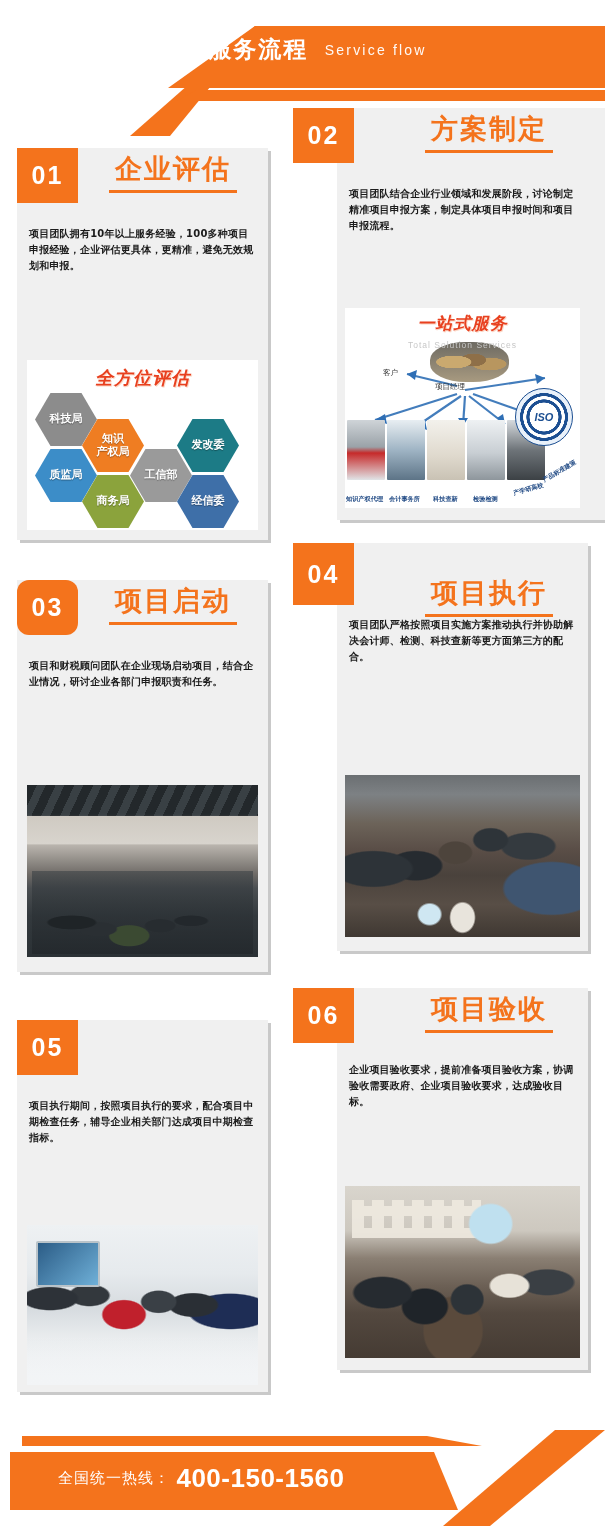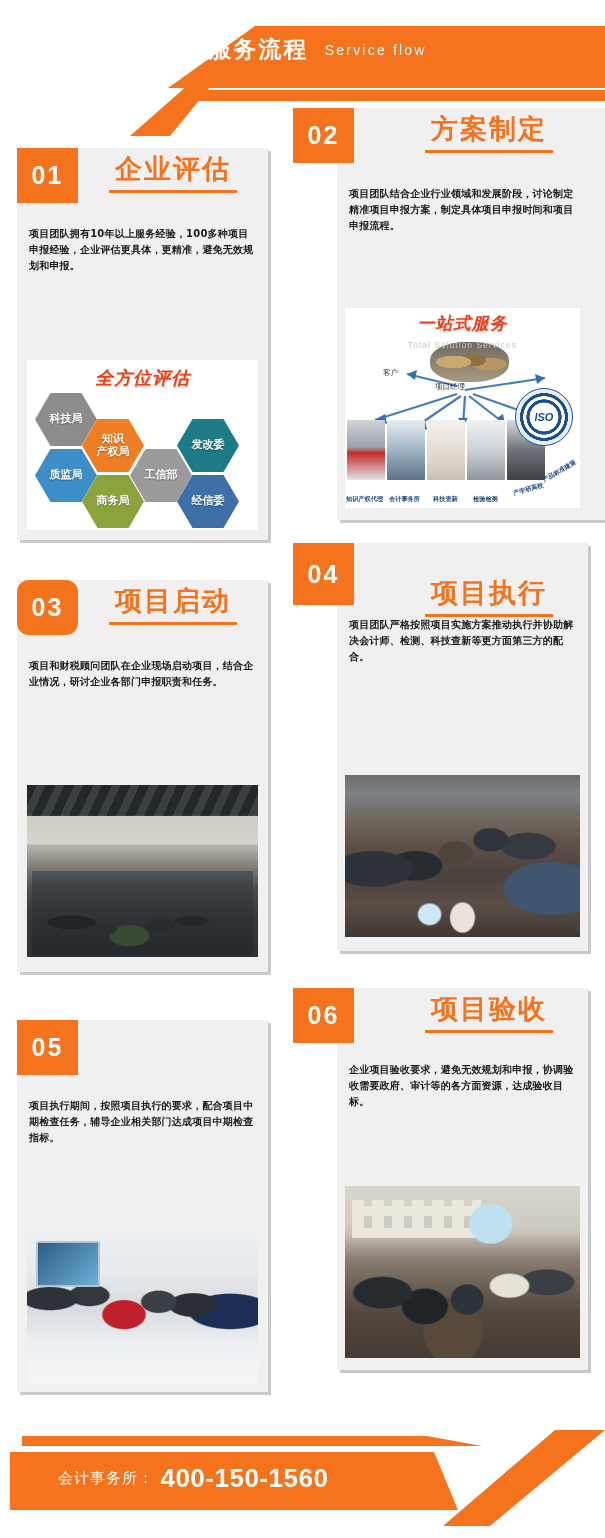--- a/index.html
+++ b/index.html
@@ -516,29 +516,29 @@
 </div>
 
 <div class="card" style="left:337px; top:988px; width:251px; height:382px;">
   <div class="card-badge" style="left:-44px; top:0px; width:61px; height:55px;">
     <span>06</span>
   </div>
   <div style="position:absolute; left:58px; top:8px; width:188px;">
     <div class="card-title">项目验收</div>
     <div class="card-title-rule" style="width:128px;"></div>
   </div>
-  <div class="card-body" style="position:absolute; left:12px; top:74px; width:228px;">企业项目验收要求，避免无效规划和申报，协调验收需要政府、审计等的各方面资源，达成验收目标。</div>
+  <div class="card-body" style="position:absolute; left:12px; top:74px; width:228px;">企业项目验收要求，提前准备项目验收方案，协调验收需要政府、企业项目验收要求，达成验收目标。</div>
   <div class="card-figure" style="position:absolute; left:8px; top:198px; width:235px; height:172px;">
     <div class="photo">
         <div class="ph-boardroom"></div>
       </div>
   </div>
 </div>
 
 <div class="footer">
   <div class="footer-stripe"></div>
   <div class="footer-tail"></div>
   <div class="footer-bar"></div>
   <div class="footer-text">
-    <span class="footer-label">会计事务所：</span>
+    <span class="footer-label">全国统一热线：</span>
     <span class="footer-phone">400-150-1560</span>
   </div>
 </div>
 
 </body></html>

